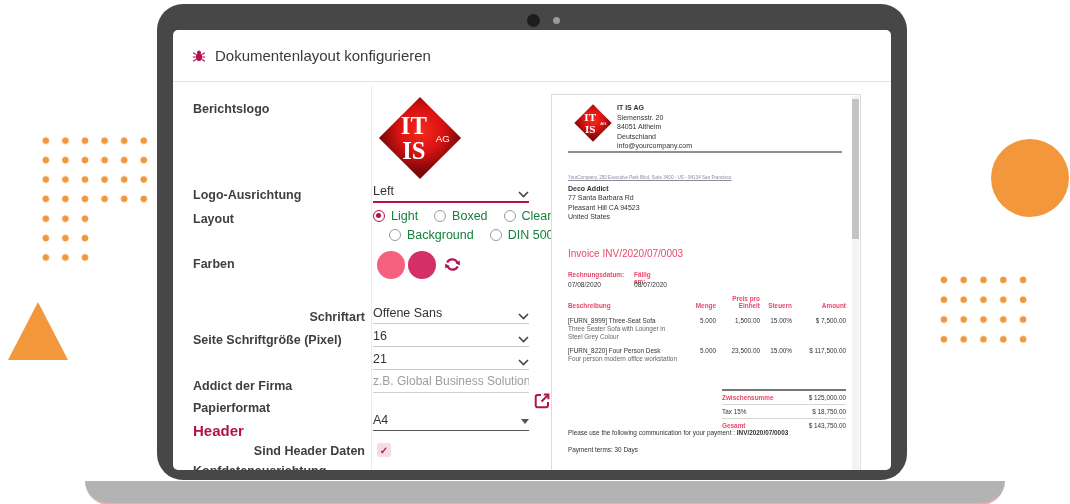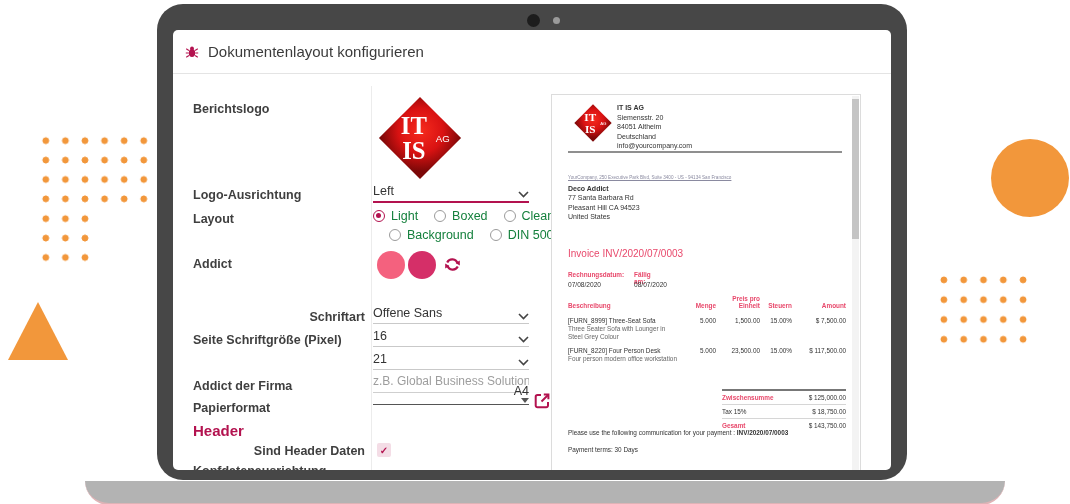--- a/index.html
+++ b/index.html
@@ -16,22 +16,22 @@
     border-left:30px solid transparent;border-right:30px solid transparent;border-bottom:58px solid var(--orange);}
   .deco-circle{position:absolute;left:991px;top:139px;width:78px;height:78px;border-radius:50%;background:var(--orange);}
   
   .laptop-frame{position:absolute;left:157px;top:4px;width:750px;height:476px;background:#474747;border-radius:26px;}
   .cam-dot{position:absolute;left:370px;top:10px;width:13px;height:13px;border-radius:50%;background:#1d1d1d;}
   .cam-dot2{position:absolute;left:396px;top:13px;width:7px;height:7px;border-radius:50%;background:#9a9a9a;}
   .laptop-base{position:absolute;left:85px;top:481px;width:920px;height:22px;background:#b3b3b3;
     border-radius:0 0 24px 24px;border-bottom:2px solid #dfb3b6;}
   .screen{position:absolute;left:16px;top:26px;width:718px;height:440px;background:#fff;border-radius:5px;overflow:hidden;}
   
-  .app-header{position:absolute;left:0;top:0;width:100%;height:44px;border-bottom:1px solid #e4e4e4;
-    display:flex;align-items:center;box-sizing:border-box;padding-left:12px;gap:9px;}
+  .app-header{position:absolute;left:0;top:0;width:100%;height:52px;border-bottom:1px solid #e4e4e4;
+    display:flex;align-items:center;box-sizing:border-box;padding-left:19px;gap:9px;}
   .app-title{font-size:15px;font-weight:500;color:#3b3b3b;}
   
   .vdivider{position:absolute;left:198px;top:56px;bottom:0;width:1px;background:#ececec;}
   .flabel{position:absolute;left:20px;font-size:12.5px;font-weight:600;color:#3f3f3f;width:172px;}
   .section-title{position:absolute;left:20px;font-size:15px;font-weight:700;color:var(--accent);}
   .sel{position:absolute;left:200px;width:156px;height:21px;box-sizing:border-box;font-size:12.5px;color:#333;
     border-bottom:1px solid #c9c9c9;display:flex;align-items:flex-end;justify-content:space-between;padding-bottom:3px;cursor:pointer;}
   .sel.accent-line{border-bottom:2px solid var(--accent);}
   .sel.dark-line{border-bottom:1px solid #555;}
   .chev svg{display:block;}
@@ -154,21 +154,21 @@
       <span class="radio"></span>
       <span class="radio-label">Clean</span>
     </div>
     <div class="radio-row" style="top:198px;padding-left:16px;">
       <span class="radio"></span>
       <span class="radio-label">Background</span>
       <span class="radio"></span>
       <span class="radio-label">DIN 5008</span>
     </div>
 
-    <div class="flabel" style="top:227px;">Addict</div>
+    <div class="flabel" style="top:227px;">Farben</div>
     <div class="swatch" style="left:204px;top:221px;background:var(--swatch1);"></div>
     <div class="swatch" style="left:235px;top:221px;background:var(--swatch2);"></div>
     <span style="position:absolute;left:271px;top:226px;">
       <svg width="17" height="17" viewBox="0 0 17 17">
         <path d="M3.2 6.5 A5.6 5.6 0 0 1 13.6 7.5" fill="none" stroke="var(--accent)" stroke-width="2.2"></path>
         <polygon points="15.8,4.6 15.8,9.4 11.6,7" fill="var(--accent)"></polygon>
         <path d="M13.8 10.5 A5.6 5.6 0 0 1 3.4 9.5" fill="none" stroke="var(--accent)" stroke-width="2.2"></path>
         <polygon points="1.2,12.4 1.2,7.6 5.4,10" fill="var(--accent)"></polygon>
       </svg>
     </span>
@@ -199,21 +199,21 @@
         <svg width="11" height="7" viewBox="0 0 11 7">
             <polyline points="1,1 5.5,5.5 10,1" fill="none" stroke="#444" stroke-width="1.6"></polyline>
           </svg>
       </span>
     </div>
 
     <div class="flabel" style="top:349px;">Addict der Firma</div>
     <input class="slogan-input" style="top: 342px;" placeholder="z.B. Global Business Solutions">
 
     <div class="flabel" style="top:371px;">Papierformat</div>
-    <div class="sel dark-line" style="top:354px;flex-direction:column;">
+    <div class="sel dark-line" style="top:380px;">
       <span>A4</span>
       <span class="caret"></span>
     </div>
     <span style="position:absolute;left:360px;top:362px;">
       <svg width="18" height="18" viewBox="0 0 18 18">
         <path d="M8 3 H4.5 A1.8 1.8 0 0 0 2.7 4.8 V13.5 A1.8 1.8 0 0 0 4.5 15.3 H13.2 A1.8 1.8 0 0 0 15 13.5 V10" fill="none" stroke="var(--accent)" stroke-width="2"></path>
         <line x1="8.5" y1="9.5" x2="15" y2="3" stroke="var(--accent)" stroke-width="2"></line>
         <polyline points="10.8,2.6 15.4,2.6 15.4,7.2" fill="none" stroke="var(--accent)" stroke-width="2"></polyline>
       </svg>
     </span>

